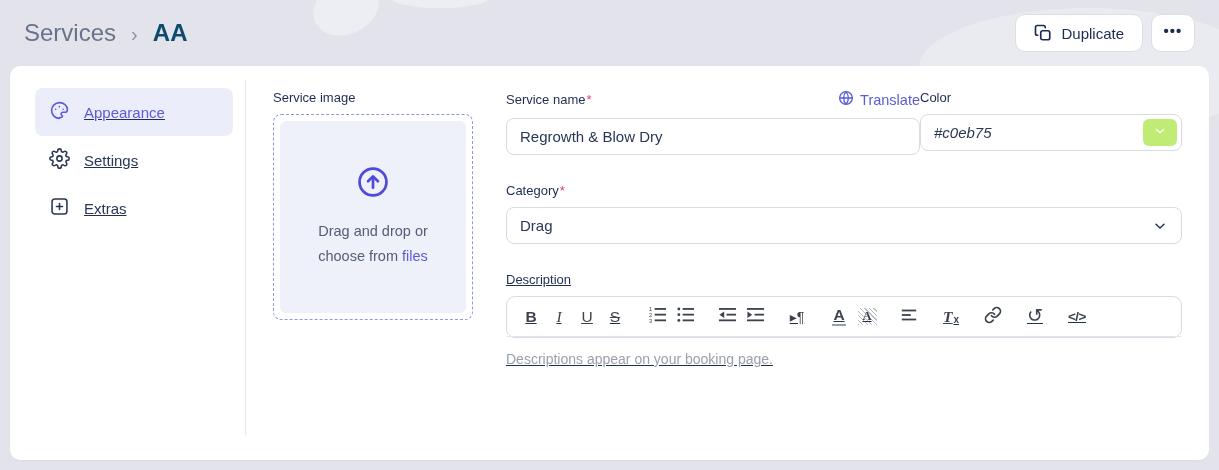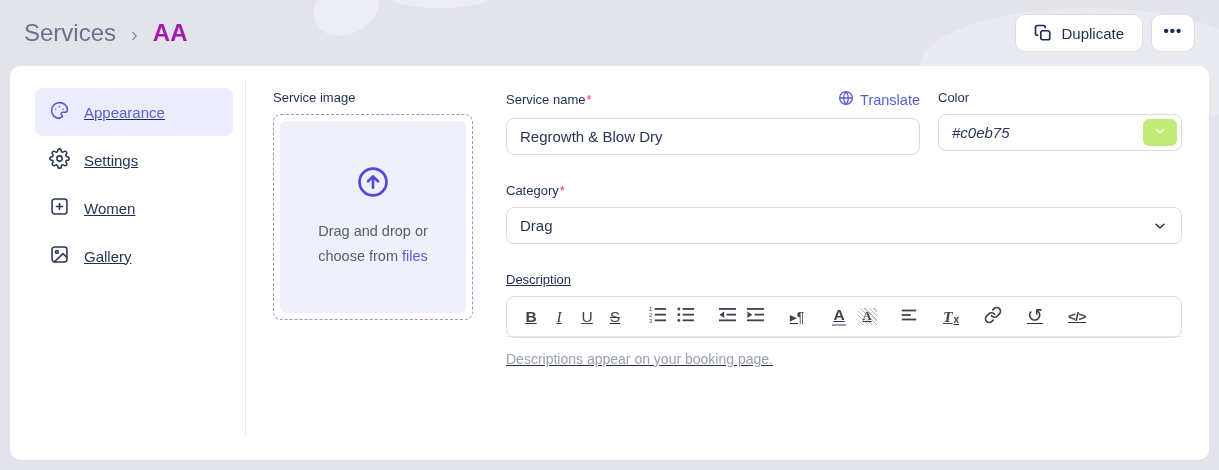--- a/index.html
+++ b/index.html
@@ -14,21 +14,21 @@
   .blob { position:absolute; background:#edeef3; pointer-events:none; }
   .blob-1 { left:312px; top:-18px; width:68px; height:52px; border-radius:50%; transform:rotate(-25deg); }
   .blob-2 { left:390px; top:-14px; width:100px; height:22px; border-radius:50%; }
   .blob-3 { right:-40px; top:8px; width:340px; height:120px; border-radius:50% 50% 40% 40%; background:#eaebf0; }
 
   
   .header { position:absolute; top:0; left:0; right:0; height:66px; display:flex; align-items:center; justify-content:space-between; padding:0 24px 0 24px; z-index:2; }
   .breadcrumb { display:flex; align-items:center; gap:15px; font-size:24px; }
   .crumb-parent { color:#68738a; }
   .crumb-sep { color:#8a93a6; font-size:20px; padding-top:2px; }
-  .crumb-current { color:#a21caf; font-weight:700; letter-spacing:.3px; }
+  .crumb-current { color:#0c4a6e; font-weight:700; letter-spacing:.3px; }
   .header-actions { display:flex; align-items:center; gap:8px; }
   .btn { display:flex; align-items:center; justify-content:center; gap:9px; background:#ffffff; border:1px solid #dcdee4; border-radius:10px; height:38px; color:#1b2a50; font-size:15px; font-weight:500; cursor:pointer; }
   .btn-duplicate { padding:0 18px; }
   .btn-more { width:44px; font-size:15px; letter-spacing:1px; font-weight:700; padding-bottom:6px; }
   .btn svg { display:block; }
 
   
   .card { position:absolute; left:10px; top:66px; width:1199px; height:394px; background:#ffffff; border-radius:10px; box-shadow:0 1px 2px rgba(20,30,60,.04); z-index:1; display:flex; }
 
   
@@ -46,21 +46,21 @@
   
   .img-col { width:200px; flex:none; }
   .dropzone { margin-top:3px; width:200px; height:206px; border:1px dashed #9395e2; border-radius:8px; padding:6px; cursor:pointer; }
   .dropzone-inner { width:100%; height:100%; background:#eef0fa; border-radius:6px; display:flex; flex-direction:column; align-items:center; justify-content:center; gap:4px; }
   .drop-icon { margin-bottom:12px; }
   .drop-text { font-size:14.5px; color:#545e72; line-height:1.7; text-align:center; }
   .drop-link { color:#5b5bd6; cursor:pointer; }
 
   
   .form-col { flex:1; margin-left:33px; }
-  .row1 { display:flex; gap:18px; }
+  .row1 { display:flex; }
   .name-group { width:414px; flex:none; }
   .color-group { flex:1; }
   .label-row { display:flex; align-items:center; justify-content:space-between; margin-bottom:9px; }
   .label-row .field-label { margin-bottom:0; }
   .translate { display:flex; align-items:center; gap:6px; color:#5b5bd6; font-size:14.5px; cursor:pointer; }
   .input { width:100%; height:37px; border:1px solid #d9dbe2; border-radius:8px; padding:0 13px; font-size:15px; color:#2a3655; font-family:"Liberation Sans", sans-serif; background:#fff; outline:none; }
   .color-wrap { position:relative; }
   .color-wrap .input { padding-right:32px;font-style:italic; }
   .swatch-btn { position:absolute; right:5px; top:5px; width:34px; height:27px; border:none; border-radius:6px; display:flex; align-items:center; justify-content:center; cursor:pointer; }
   .row2 { margin-top:28px; }
@@ -142,31 +142,21 @@
       <span>Settings</span>
     </div>
     <div class="side-item">
       <span>
         <svg width="21" height="21" viewBox="0 0 24 24" fill="none" stroke="#2a3655" stroke-width="1.8" stroke-linecap="round" stroke-linejoin="round">
           <rect x="3.5" y="3.5" width="17" height="17" rx="3"></rect>
           <line x1="12" y1="8.5" x2="12" y2="15.5"></line>
           <line x1="8.5" y1="12" x2="15.5" y2="12"></line>
         </svg>
       </span>
-      <span>Women</span>
-    </div>
-    <div class="side-item">
-      <span>
-        <svg width="21" height="21" viewBox="0 0 24 24" fill="none" stroke="#2a3655" stroke-width="1.8" stroke-linecap="round" stroke-linejoin="round">
-          <rect x="3.5" y="3.5" width="17" height="17" rx="3"></rect>
-          <circle cx="9" cy="9" r="1.6"></circle>
-          <path d="M20.5 15.5l-4.5-4.5-10 9.5"></path>
-        </svg>
-      </span>
-      <span>Gallery</span>
+      <span>Extras</span>
     </div>
   </div>
 
   <div class="main">
 
     <div class="img-col">
       <span class="field-label">Service image</span>
       <div class="dropzone">
         <div class="dropzone-inner">
           <span class="drop-icon">

